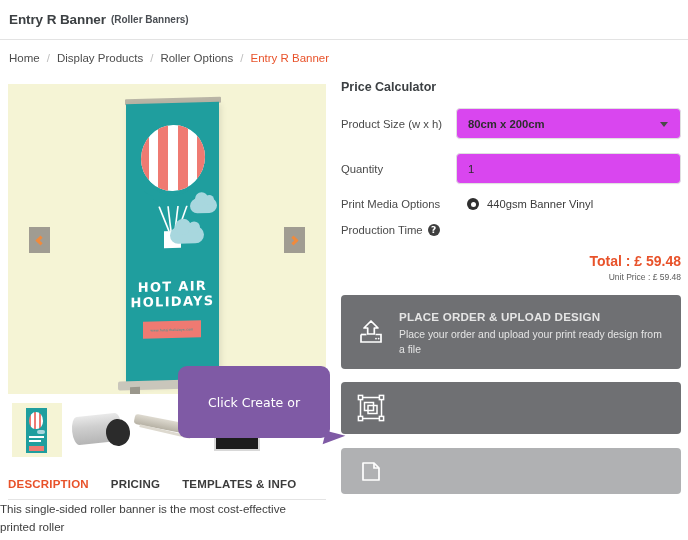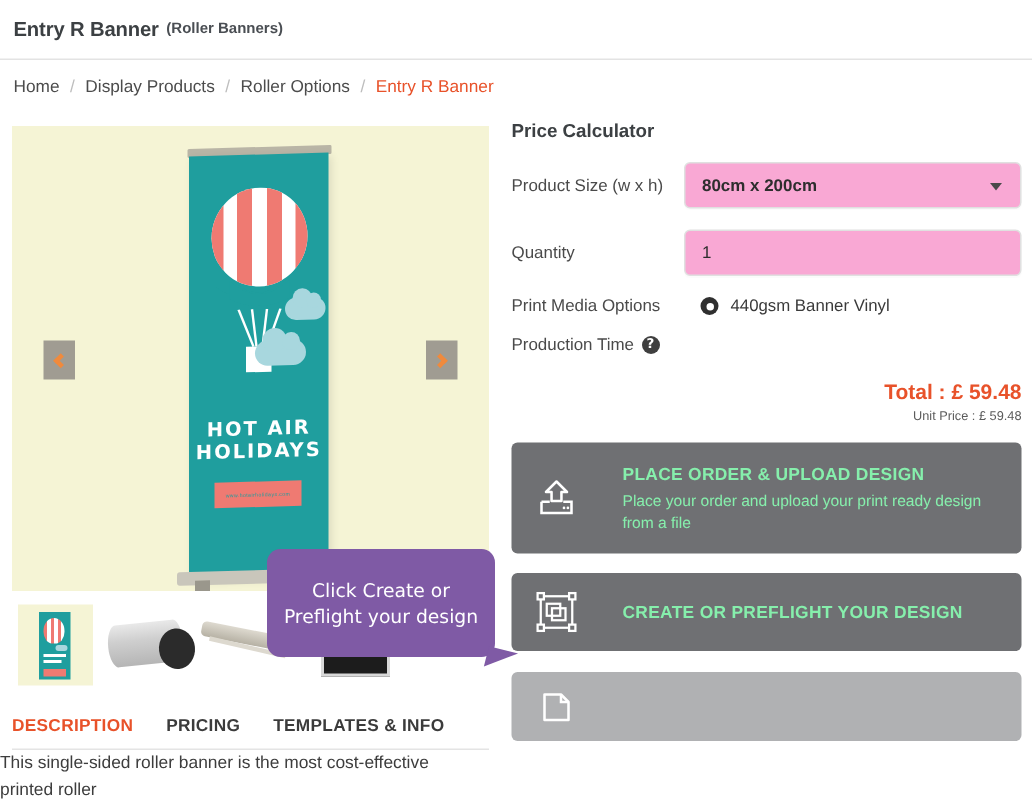--- a/index.html
+++ b/index.html
@@ -182,21 +182,21 @@
   .form-row { display:flex; align-items:center; margin-top:14px; }
   .form-label {
     width:115px; font-size:11.3px; color:#4a4a4a; display:flex; align-items:center; gap:5px;
   }
   .help-icon {
     width:12px;height:12px;border-radius:50%;background:#3f3f3f;color:#fff;
     font-size:9px;font-weight:bold;display:flex;align-items:center;justify-content:center;
     font-family:"DejaVu Sans", sans-serif; cursor:pointer;
   }
   .field {
-    position:relative; flex:1; height:31px; background:#f9a8d4;
+    position:relative; flex:1; height:31px; background:#d946ef;
     border:1px solid #e0e0e0; border-radius:4px;
     display:flex; align-items:center; padding:0 11px;
     font-size:11.3px; color:#2e2e2e; font-weight:bold;
     box-shadow: 0 1px 1px rgba(0,0,0,.02);
     cursor:pointer;
   }
   .field.plain { font-weight:normal; }
   .caret {
     position:absolute; right:12px; top:13px;
     width:0;height:0;border-left:4px solid transparent;border-right:4px solid transparent;
@@ -216,22 +216,22 @@
   }
   .unit { text-align:right; font-size:8.5px; color:#5b5b5b; margin-top:3px; }
 
   .next-step {
     margin-top:15px; text-align:right;
     font-size:17px; font-weight:bold; color:#e8522a; letter-spacing:-.2px;
   }
 
   .cta {
     margin-top:13px; background:#6f7073; border-radius:4px;
-    display:flex; align-items:center; gap:28px; padding:12px 14px;
-    color:#86efac; cursor:pointer;
+    display:flex; align-items:center; gap:12px; padding:12px 14px;
+    color:#e5e5e5; cursor:pointer;
   }
   .cta.light { background:#b0b1b3; }
   .cta-ico { width:32px; flex:0 0 32px; display:flex; align-items:center; justify-content:center;}
   .cta-txt { flex:1; }
   .cta-title { font-size:11.6px; font-weight:bold; letter-spacing:.2px; }
   .cta-sub { font-size:10.4px; line-height:15px; margin-top:2px; }
   .cta3 { margin-top:14px; padding:11px 14px; }
 </style>
 </head>
 <body>
@@ -325,21 +325,20 @@
       <div class="pole2"></div>
     </div>
     <div class="thumb thumb4">
       <div class="blackpanel"></div>
     </div>
   </div>
 
   <div class="tooltip">
     <div>
       <div>Click Create or</div>
-      <div>Preflight your design</div>
     </div>
     <span class="tooltip-tail"></span>
   </div>
 
   <div class="tabs">
     <div class="tab active">DESCRIPTION</div>
     <div class="tab">PRICING</div>
     <div class="tab">TEMPLATES &amp; INFO</div>
   </div>
   <div class="tab-body">This single-sided roller banner is the most cost-effective printed roller</div>
@@ -403,21 +402,20 @@
           <rect x="3.5" y="3.5" width="21" height="21"></rect>
           <rect x="7.5" y="8.5" width="9" height="8"></rect>
           <rect x="11" y="11.5" width="9" height="8"></rect>
           <rect x="1.4" y="1.4" width="4.2" height="4.2" fill="#6f7073"></rect>
           <rect x="22.4" y="1.4" width="4.2" height="4.2" fill="#6f7073"></rect>
           <rect x="1.4" y="22.4" width="4.2" height="4.2" fill="#6f7073"></rect>
           <rect x="22.4" y="22.4" width="4.2" height="4.2" fill="#6f7073"></rect>
         </svg>
       </span>
       <span class="cta-txt">
-        <span class="cta-title">CREATE OR PREFLIGHT YOUR DESIGN</span>
       </span>
     </div>
 
     <div class="cta light cta3">
       <span class="cta-ico">
         <svg width="24" height="24" viewBox="0 0 24 24" fill="none" stroke="#ffffff" stroke-width="1.7">
           <path d="M4 4 L15 4 L20 9 L20 21 L4 21 Z" stroke-linejoin="round"></path>
           <path d="M15 4 L15 9 L20 9"></path>
         </svg>
       </span>

